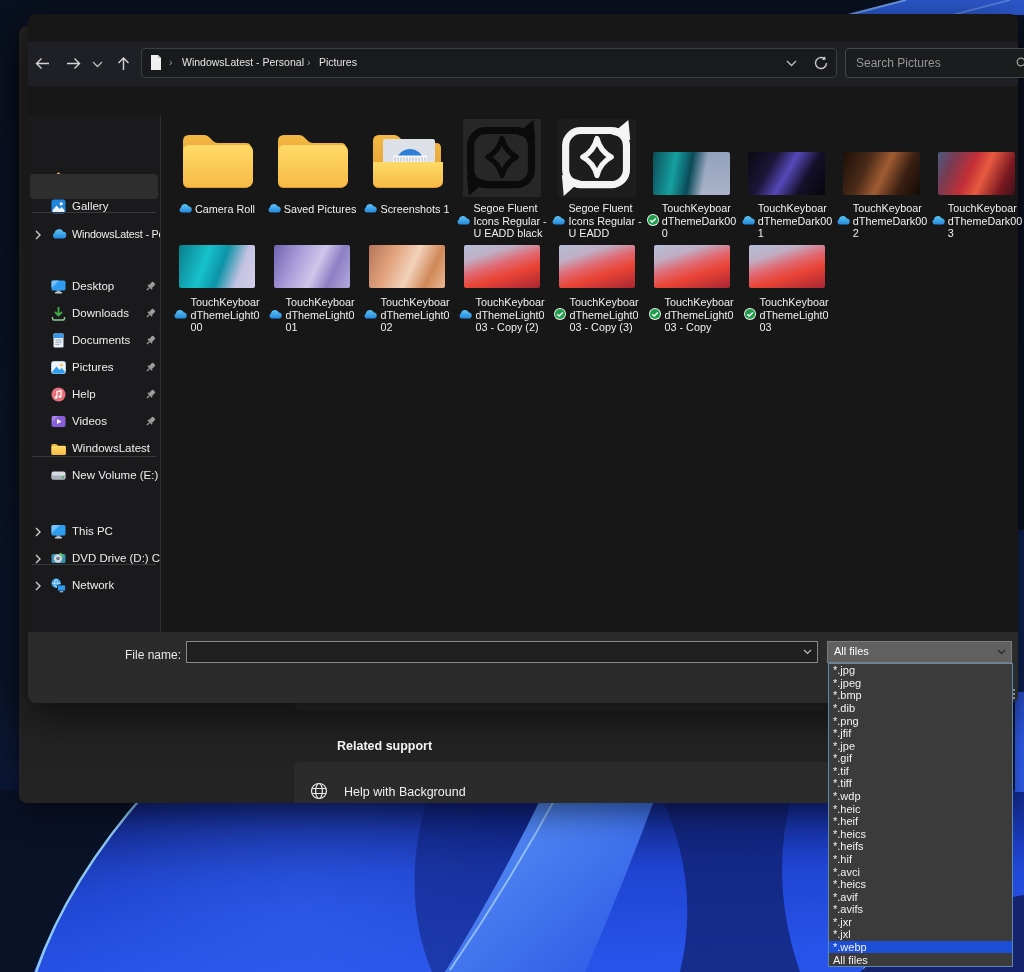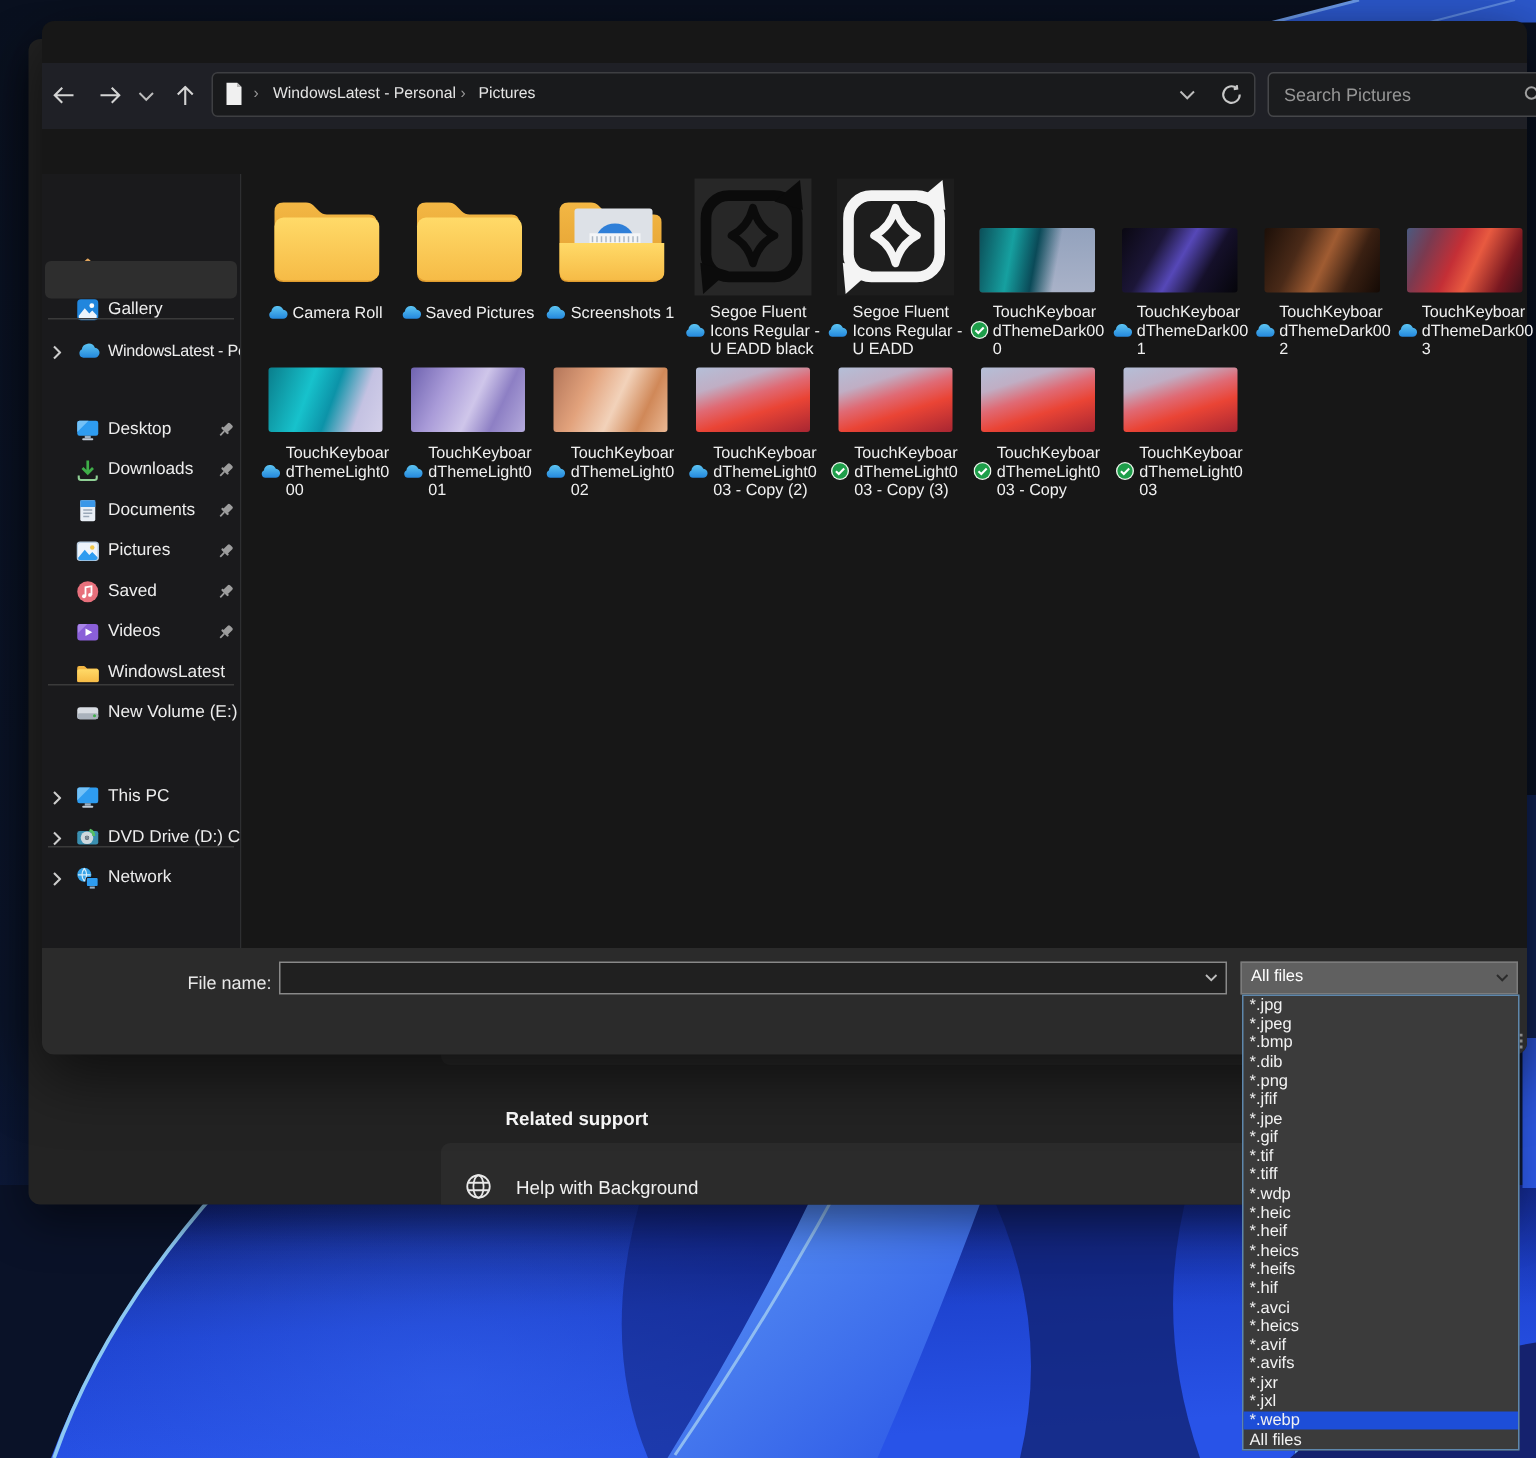--- a/index.html
+++ b/index.html
@@ -279,21 +279,21 @@
             <use href="#sym-pin"></use>
           </svg>
       </div>
       <div class="srow" style="top:218px">
         <svg class="ic" width="15" height="15" viewBox="0 0 15 15">
             <circle cx="7.5" cy="7.5" r="7" fill="#e8707c"></circle>
             <path d="M6,10.5 V4.5 L10,3.8 V9.6" stroke="#fff" stroke-width="1.2" fill="none"></path>
             <circle cx="5" cy="10.5" r="1.3" fill="#fff"></circle>
             <circle cx="9" cy="9.6" r="1.3" fill="#fff"></circle>
           </svg>
-        <div class="lab">Saved</div>
+        <div class="lab">Help</div>
         <svg class="pin" width="11" height="11" viewBox="0 0 11 11">
             <use href="#sym-pin"></use>
           </svg>
       </div>
       <div class="srow" style="top:245px">
         <svg class="ic" width="15" height="15" viewBox="0 0 15 15">
             <rect x="0.5" y="2" width="14" height="11" rx="2" fill="#8a5fd8"></rect>
             <path d="M1,3.2 q0,-1.2 1.2,-1.2 h5 L1,8 Z" fill="#a985e8"></path>
             <path d="M6,5 L10.5,7.5 L6,10 Z" fill="#fff"></path>
           </svg>

